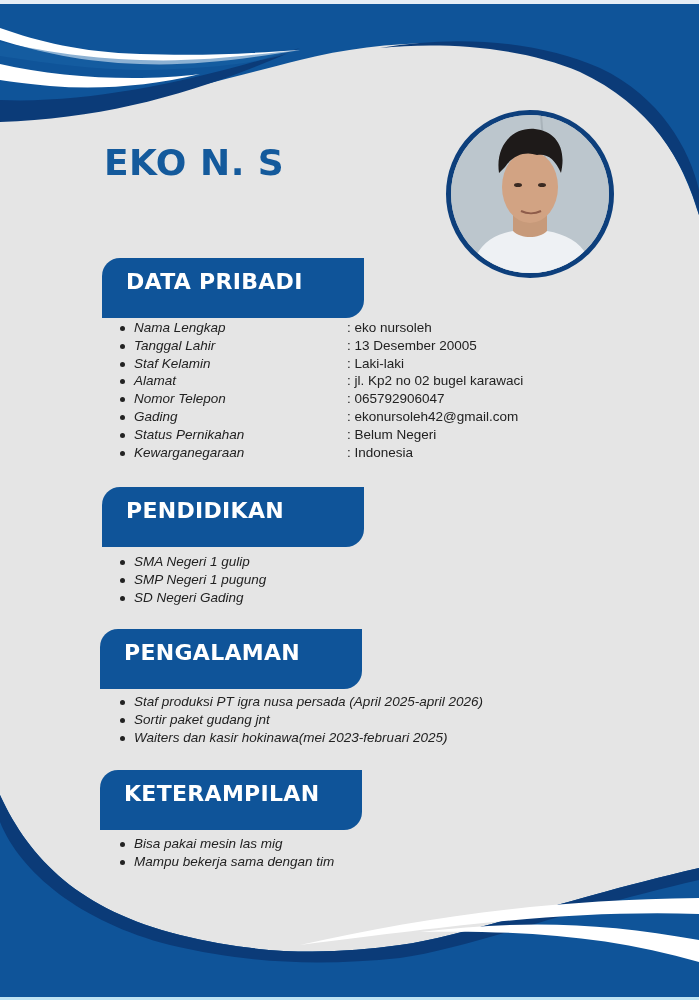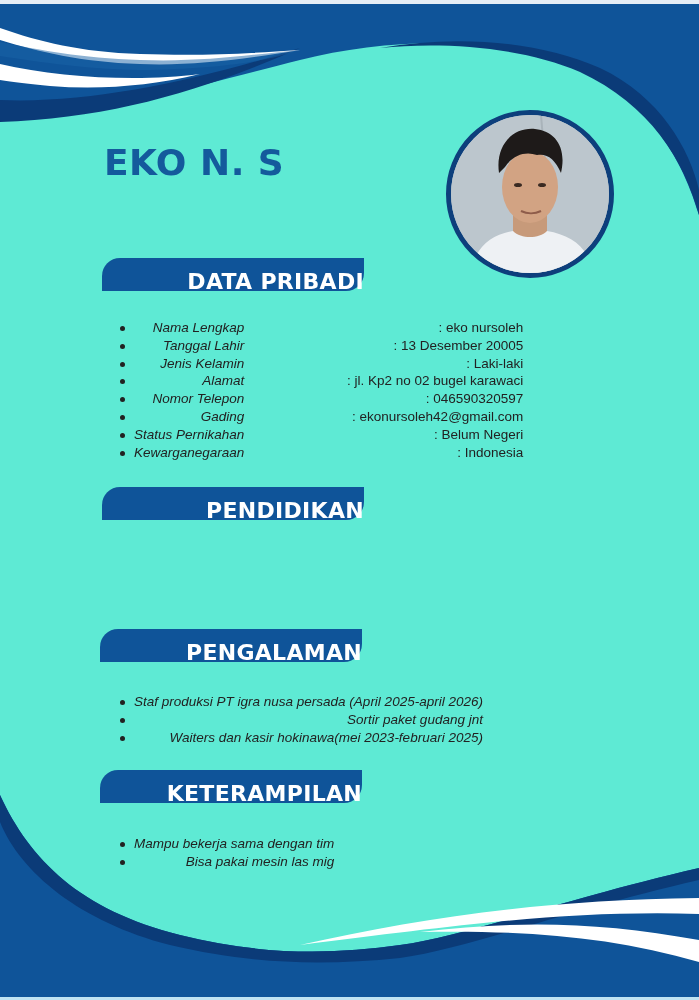--- a/index.html
+++ b/index.html
@@ -1,39 +1,39 @@
 <!DOCTYPE html>
 <html><head>
   <meta charset="utf-8">
   <style>
     * { box-sizing: border-box; margin: 0; padding: 0; }
     html, body { width: 699px; height: 1000px; overflow: hidden; background: #ffffff; }
     body { position: relative; font-family: "Liberation Sans", "DejaVu Sans", sans-serif; color: #1f1f1f; }
 
-    .page { position: absolute; left: 0; top: 0; width: 699px; height: 1000px; background: #5eead4; overflow: hidden; text-align: right; }
+    .page { position: absolute; left: 0; top: 0; width: 699px; height: 1000px; background: #e5e5e5; overflow: hidden; }
 
     .top-strip { position: absolute; left: 0; top: 0; width: 699px; height: 4px; background: #e6edf5; z-index: 3; }
     .bottom-strip { position: absolute; left: 0; bottom: 0; width: 699px; height: 3px; background: #bfe3f2; z-index: 3; }
 
     svg.deco { position: absolute; left: 0; top: 0; width: 699px; height: 1000px; z-index: 0; }
 
     .name-title {
       position: absolute; left: 104px; top: 142px;
       font-family: "DejaVu Sans", sans-serif; font-weight: bold;
       font-size: 36px; letter-spacing: 0.5px; color: #145a9c; z-index: 2;
     }
 
     .photo {
       position: absolute; left: 446px; top: 110px; width: 168px; height: 168px;
       border-radius: 50%; border: 5px solid #0d3f7c; overflow: hidden; z-index: 2;
       background: linear-gradient(160deg, #c9d2d9 0%, #b6c1c9 45%, #a9b4bc 100%);
     }
 
     .section-tab {
-      position: absolute; left: 102px; width: 262px; height: 33px;
+      position: absolute; left: 102px; width: 262px; height: 60px;
       background: #0f5499; color: #ffffff;
       border-radius: 18px 0 18px 0;
       font-family: "DejaVu Sans", sans-serif; font-weight: bold; font-size: 22px;
       padding-left: 24px; line-height: 48px; z-index: 2; letter-spacing: 0.3px;
     }
 
     .list { position: absolute; left: 118px; z-index: 2; list-style: none; font-size: 13.5px; color: #222; }
     .list li { position: relative; padding-left: 16px; height: 17.8px; line-height: 17.8px; white-space: nowrap; font-style: italic; }
     .list li::before { content: ""; position: absolute; left: 2px; top: 7px; width: 5px; height: 5px; border-radius: 50%; background: #222; }
 
@@ -85,47 +85,52 @@
       <ellipse cx="91" cy="70" rx="4" ry="2" fill="#3a2a22"></ellipse>
 
       <path d="M70,96 C76,99 84,99 90,96" stroke="#8e5c4a" stroke-width="2" fill="none"></path>
     </svg>
   </div>
 
   <div class="section-tab" style="top:258px;">DATA PRIBADI</div>
   <ul class="list" style="top:319px;">
     <li>Nama Lengkap</li>
     <li>Tanggal Lahir</li>
-    <li>Jenis Kelamin</li>
+    <li>Staf Kelamin</li>
     <li>Alamat</li>
     <li>Nomor Telepon</li>
     <li>Gading</li>
     <li>Status Pernikahan</li>
     <li>Kewarganegaraan</li>
   </ul>
   <div class="values">
     <div>: eko nursoleh</div>
     <div>: 13 Desember 20005</div>
     <div>: Laki-laki</div>
     <div>: jl. Kp2 no 02 bugel karawaci</div>
-    <div>: 046590320597</div>
+    <div>: 065792906047</div>
     <div>: ekonursoleh42@gmail.com</div>
     <div>: Belum Negeri</div>
     <div>: Indonesia</div>
   </div>
 
   <div class="section-tab" style="top:487px;">PENDIDIKAN</div>
+  <ul class="list" style="top:553px;">
+    <li>SMA Negeri 1 gulip</li>
+    <li>SMP Negeri 1 pugung</li>
+    <li>SD Negeri Gading</li>
+  </ul>
 
   <div class="section-tab" style="top:629px; left:100px;">PENGALAMAN</div>
   <ul class="list" style="top:693px;">
     <li>Staf produksi PT igra nusa persada (April 2025-april 2026)</li>
     <li>Sortir paket gudang jnt</li>
     <li>Waiters dan kasir hokinawa(mei 2023-februari 2025)</li>
   </ul>
 
   <div class="section-tab" style="top:770px; left:100px;">KETERAMPILAN</div>
   <ul class="list" style="top:835px;">
+    <li>Bisa pakai mesin las mig</li>
     <li>Mampu bekerja sama dengan tim</li>
-    <li>Bisa pakai mesin las mig</li>
   </ul>
 
   <div class="bottom-strip"></div>
 </div>
 
 </body></html>

